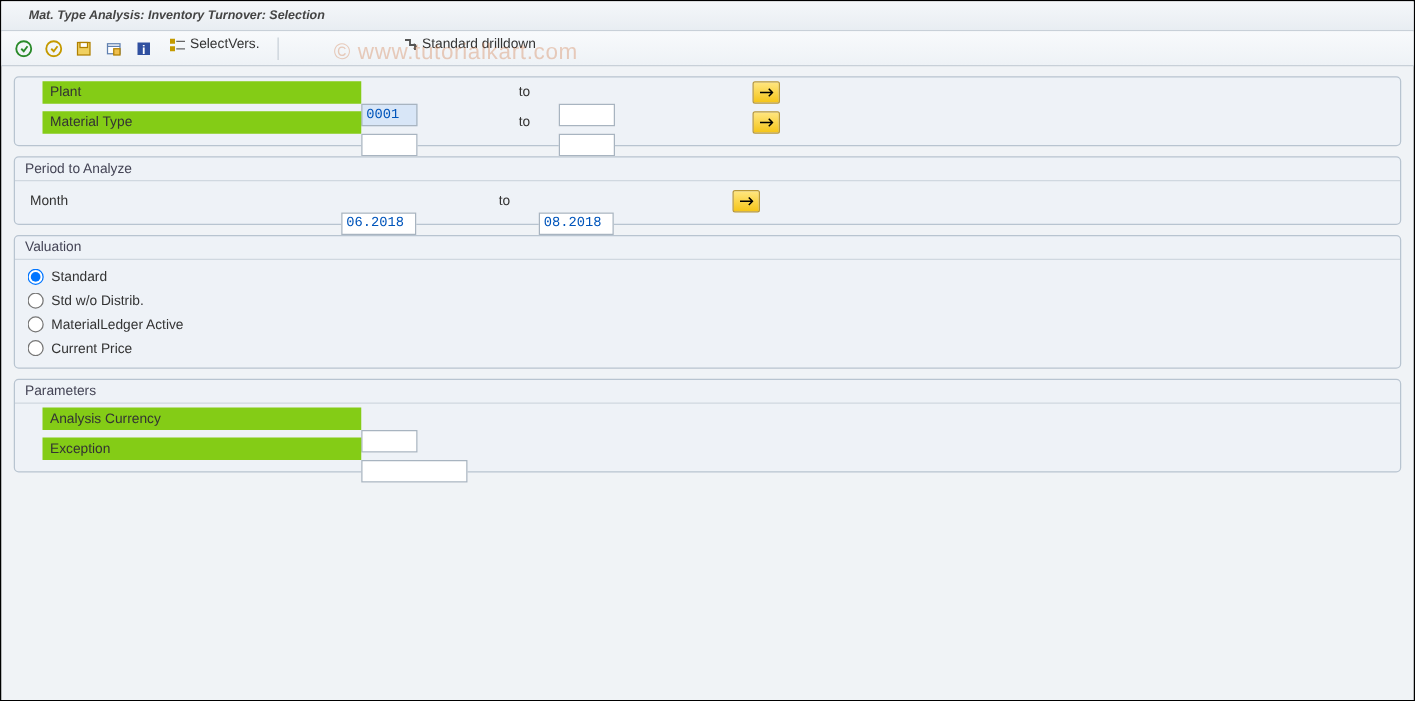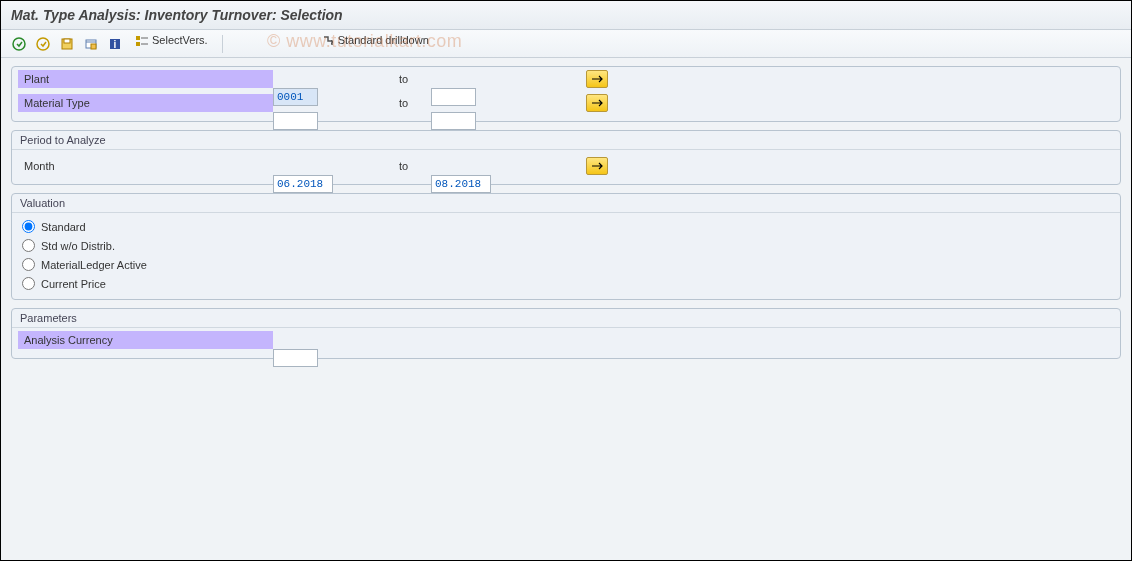--- a/index.html
+++ b/index.html
@@ -9,22 +9,22 @@
       background: #f0f3f6;
       width: 1132px;
       height: 561px;
       border: 1px solid #000;
       position: relative;
       overflow: hidden;
     }
     .title-bar {
       background: linear-gradient(#f5f7fa, #e8edf2);
       border-bottom: 1px solid #c8d0d8;
-      padding: 6px 10px;
-      font-size: 14px;
+      padding: 6px 22px;
+      font-size: 10px;
       font-weight: bold;
       font-style: italic;
       color: #444;
     }
     .toolbar {
       background: linear-gradient(#f8fafc, #eef2f6);
       border-bottom: 1px solid #c8d0d8;
       padding: 4px 8px;
       display: flex;
       align-items: center;
@@ -74,23 +74,24 @@
     }
     .field-row {
       display: flex;
       align-items: center;
       height: 24px;
       padding: 0 6px;
     }
     .field-label {
       display: inline-block;
       width: 255px;
-      background: #c4b5fd;
+      background: #84cc16;
       padding: 3px 6px;
       color: #333;
+      margin-left: 16px;
     }
     .field-label-sm {
       display: inline-block;
       width: 255px;
       padding: 3px 6px;
       color: #333;
     }
     .input {
       border: 1px solid #a8b4c0;
       background: #fff;
@@ -279,15 +280,19 @@
       <span>Current Price</span>
     </label>
   </div>
 
   <div class="group">
     <div class="group-title">Parameters</div>
     <div class="field-row">
       <span class="field-label">Analysis Currency</span>
       <input class="input w45" value="" style="">
     </div>
+    <div class="field-row">
+      <span class="field-label">Exception</span>
+      <input class="input w85" value="" style="">
+    </div>
   </div>
 
 </div>
 
 </body></html>

